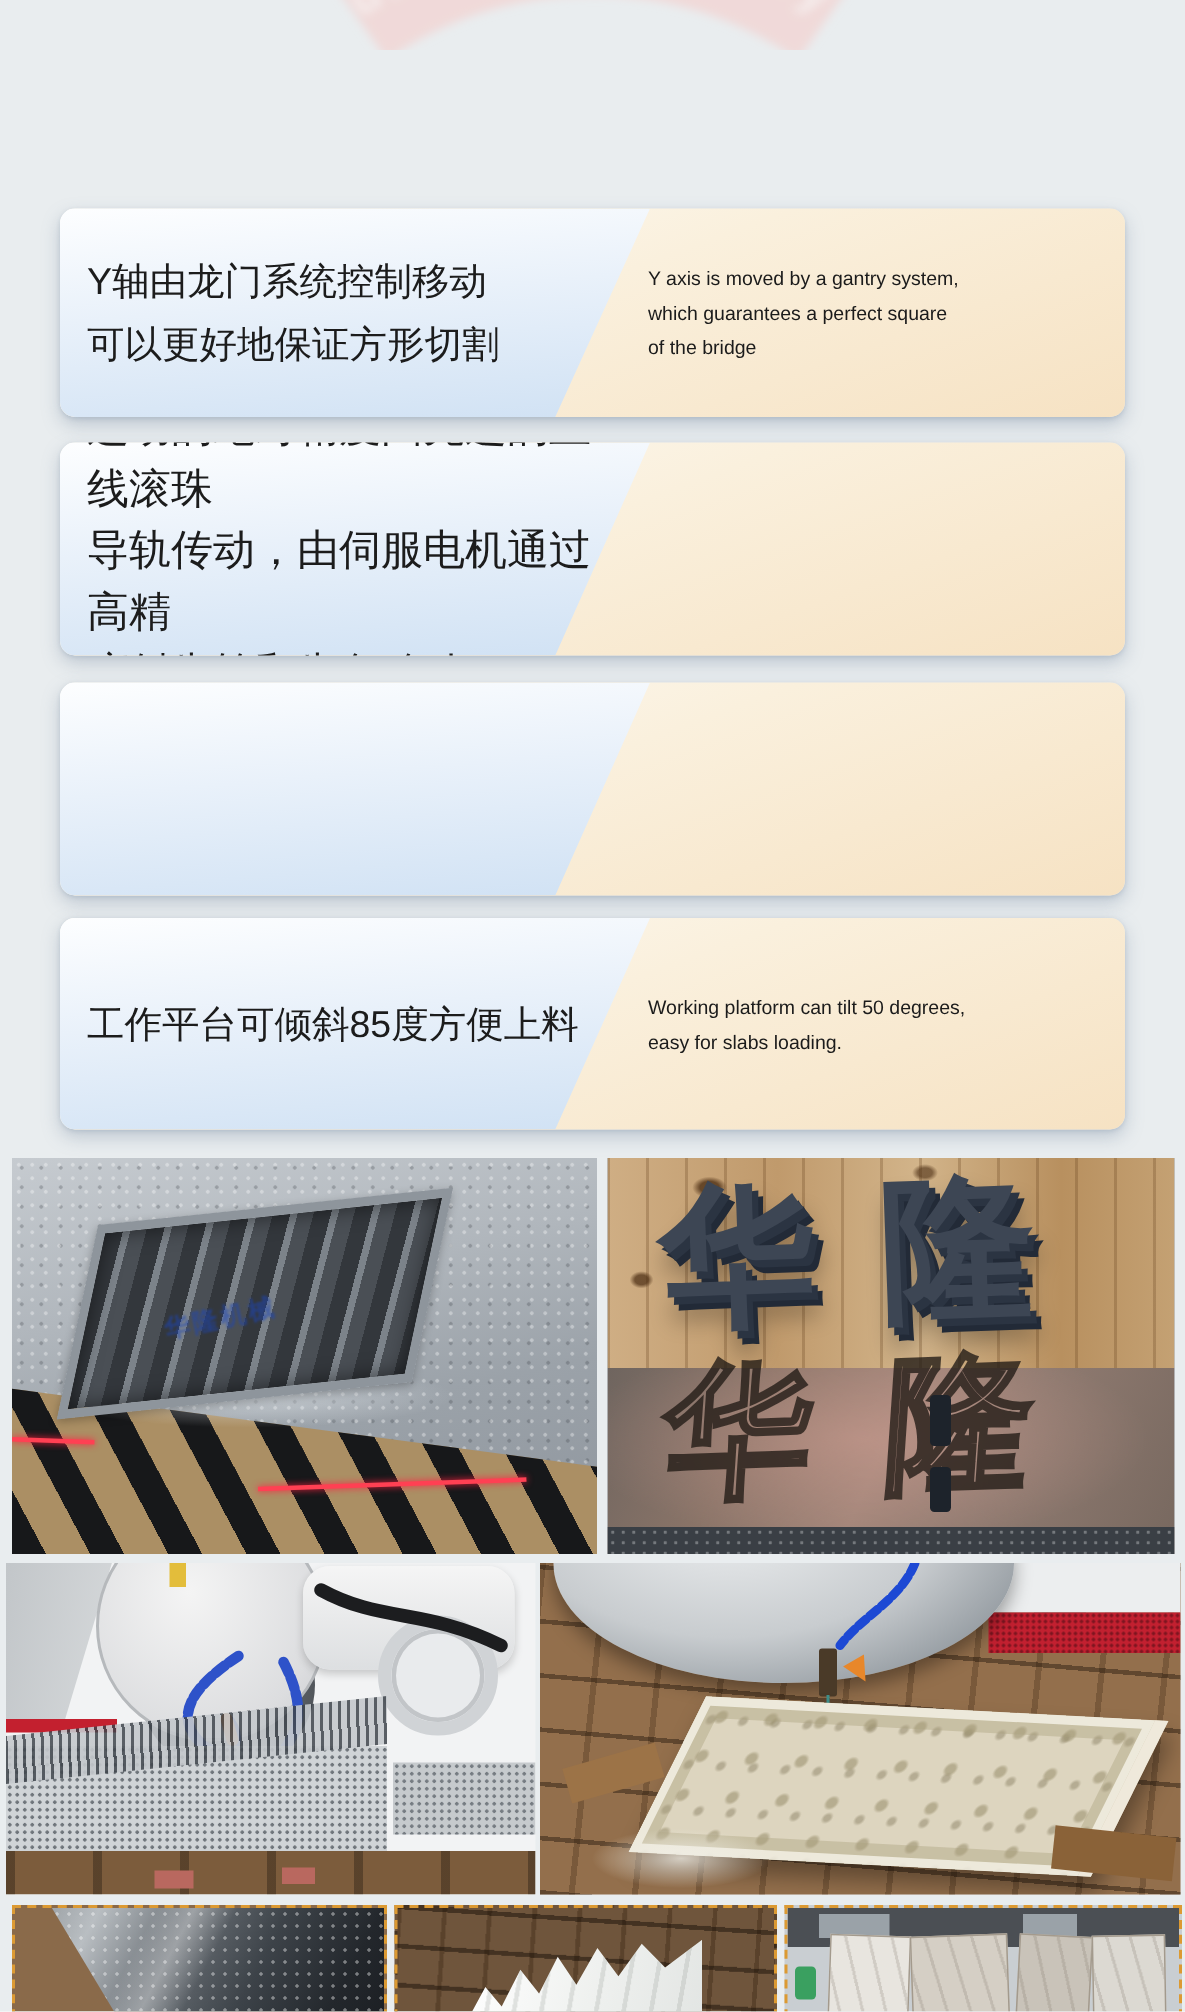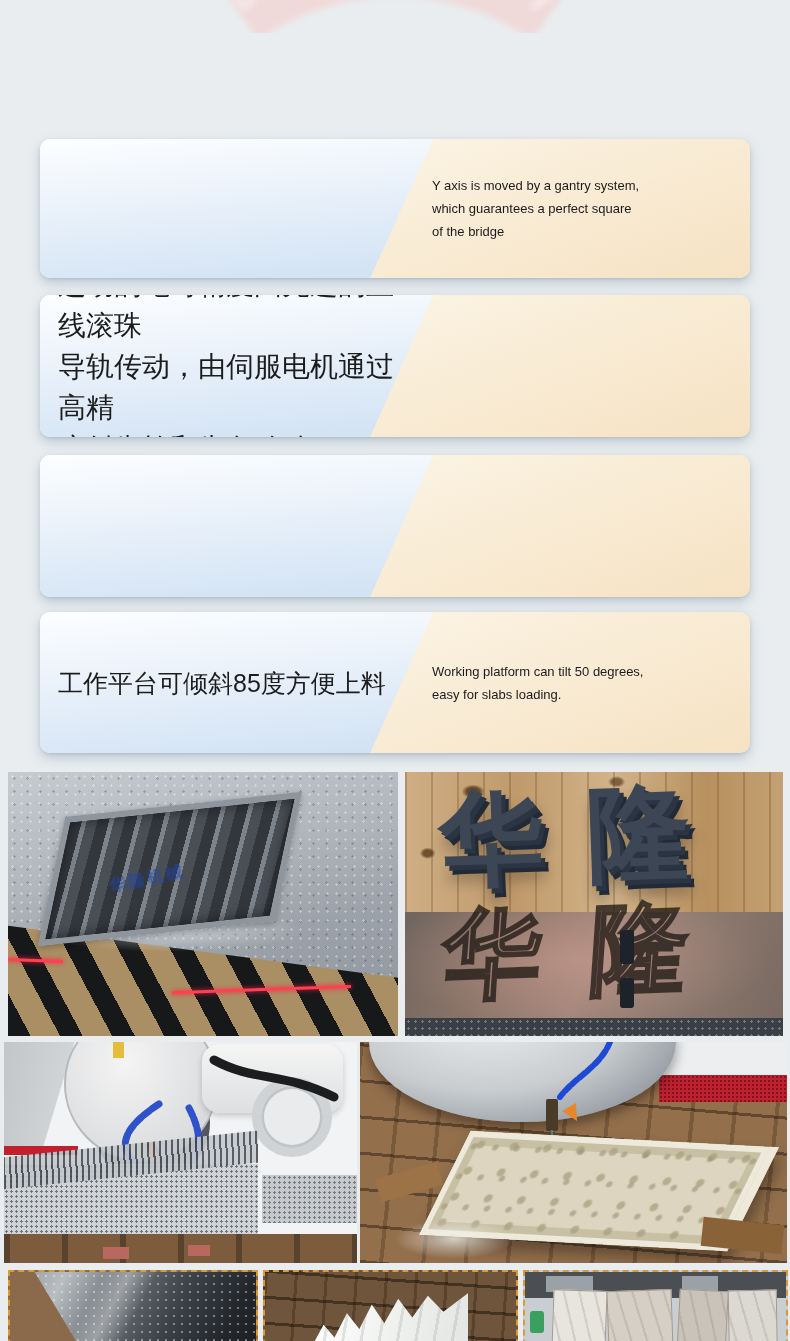--- a/index.html
+++ b/index.html
@@ -171,20 +171,22 @@
     <g filter="url(#wmblur)">
       <path d="M 239,13 A 272,272 0 0 1 551,13" fill="none" stroke="#f1d6d5" stroke-opacity="0.85" stroke-width="66"></path>
       <text font-size="30" font-weight="bold" letter-spacing="4.5" fill="#f6efee" font-family="Liberation Sans, DejaVu Sans, sans-serif">
         <textPath href="#wmpath" startOffset="50%" text-anchor="middle">ualong Machinery</textPath>
       </text>
     </g>
   </svg>
 
   <div class="card" id="card1">
     <div class="panel-left"></div>
+    <div class="cn-text cn-lg">Y轴由龙门系统控制移动
+可以更好地保证方形切割</div>
     <div class="en-text">Y axis is moved by a gantry system,
 which guarantees a perfect square
 of the bridge</div>
   </div>
 
   <div class="card" id="card2">
     <div class="panel-left"></div>
     <div class="cn-text cn-md">运动的绝对精度由先进的直线滚珠
 导轨传动，由伺服电机通过高精
 度斜齿轮和齿条移动。</div>

